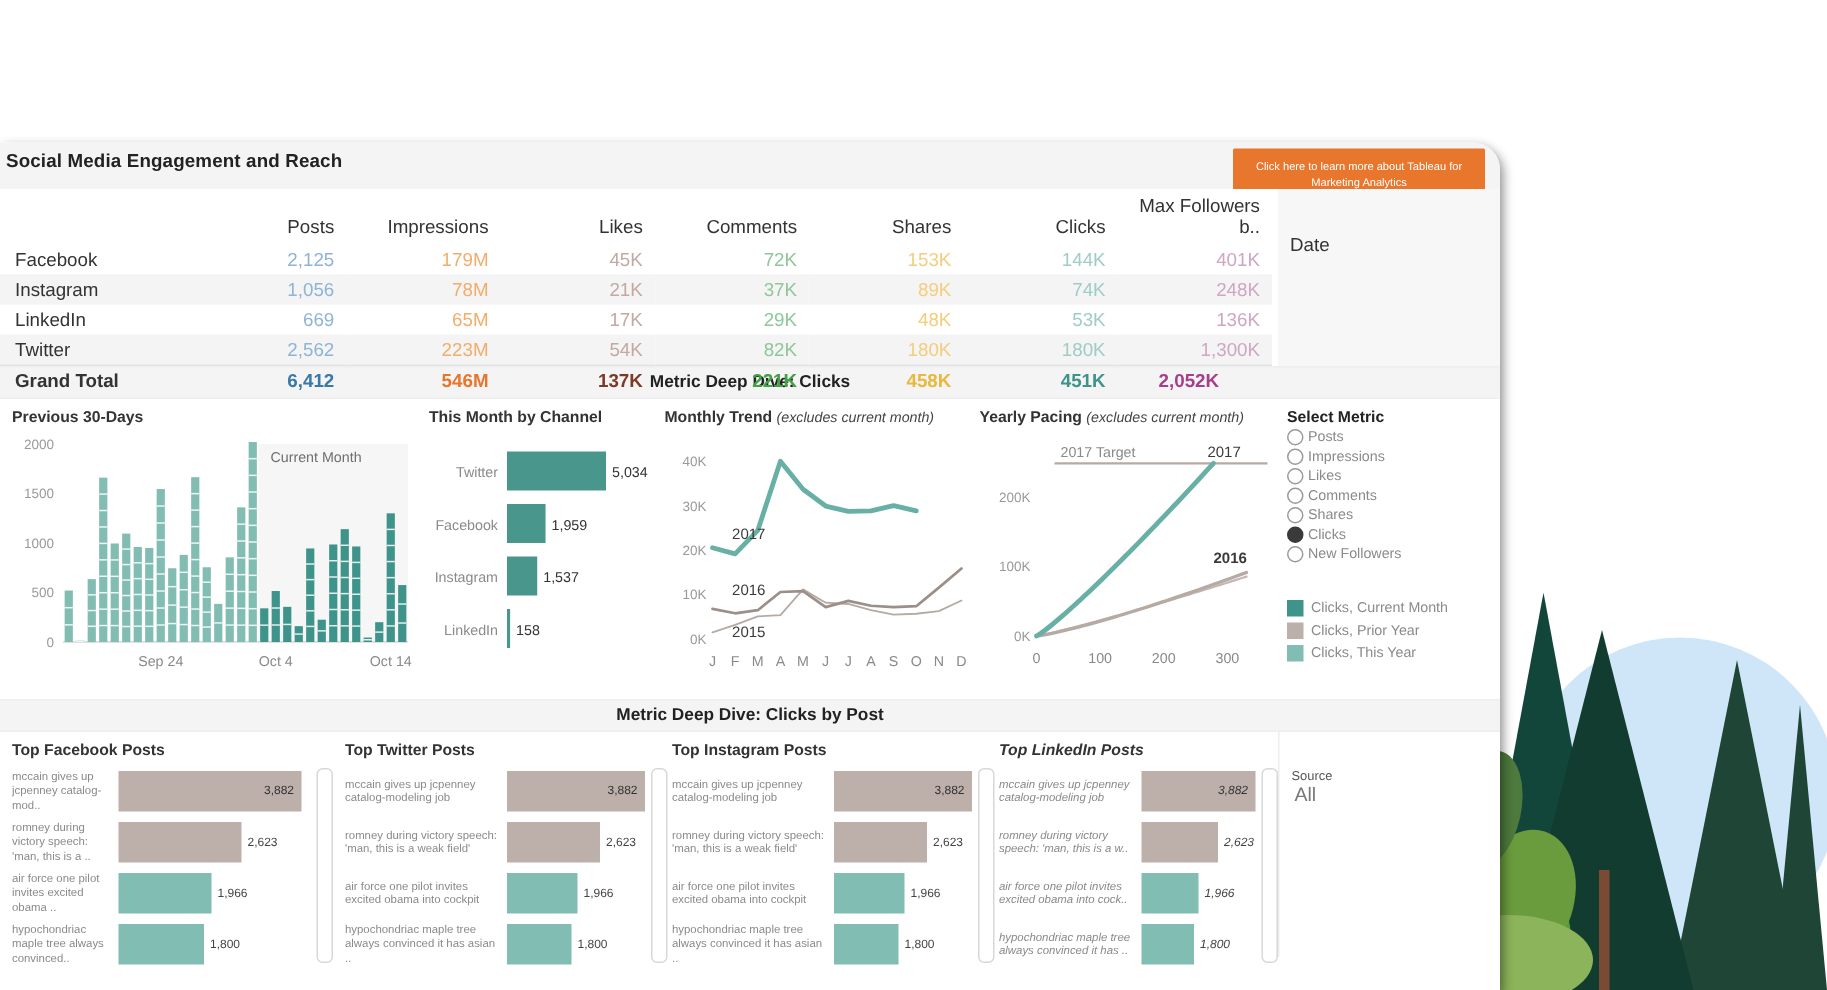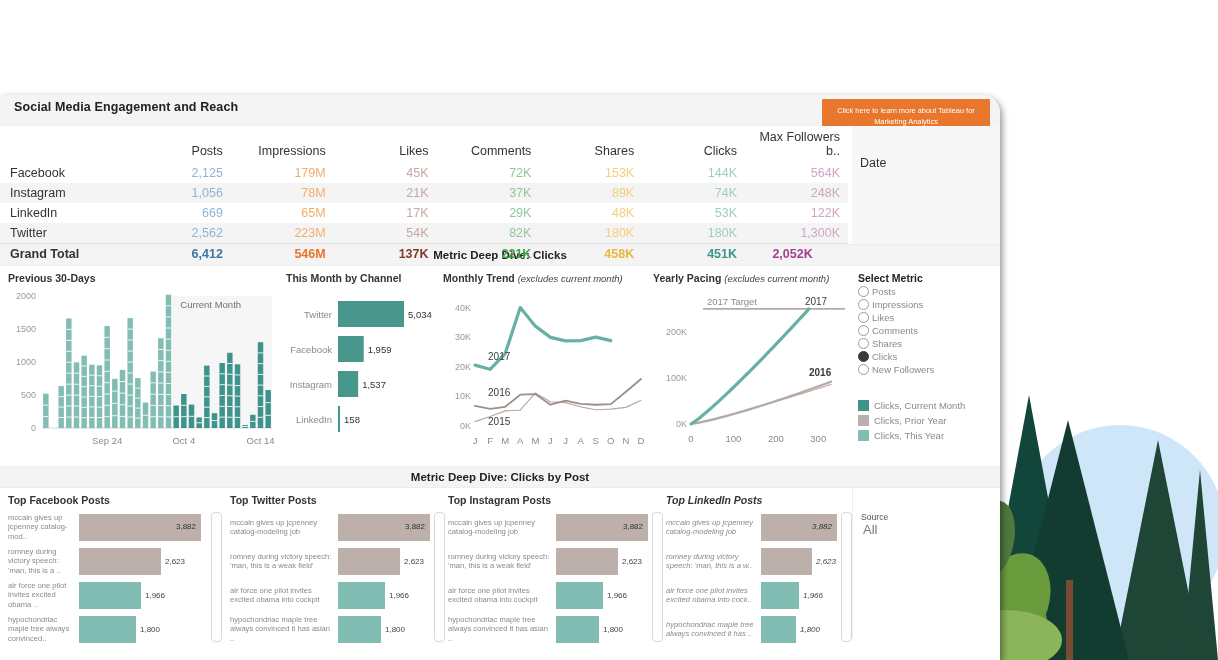--- a/index.html
+++ b/index.html
@@ -13,21 +13,21 @@
   #art{position:absolute;inset:0;z-index:0;pointer-events:none;}
   
   #dash{
     position:absolute;left:0;top:95px;width:1000px;height:565px;
     background:#ffffff;z-index:2;
     border-top-right-radius:18px;
     box-shadow:2px 3px 7px rgba(0,0,0,.45);
     overflow:hidden;
   }
   
-  #titlebar{height:26px;padding:5px 0 0 14px;background:#f4f4f4;}
+  #titlebar{height:26px;padding:5px 0 0 4px;background:#f4f4f4;}
   #titlebar .t{font-size:12.5px;font-weight:bold;color:#222;letter-spacing:.1px;}
   
   #cta{
     position:absolute;right:10px;top:4px;width:168px;height:33px;
     background:#e8762d;color:#fff;font-size:7.4px;line-height:11px;
     text-align:center;display:flex;align-items:center;justify-content:center;
     padding:0 6px;box-sizing:border-box;border-radius:1px;
   }
   
   #summary{position:relative;background:#fff;padding:0;}
@@ -142,41 +142,41 @@
       </thead>
       <tbody>
         <tr>
           <td class="rowhdr">Facebook</td>
           <td class="c-posts">2,125</td>
           <td class="c-impr">179M</td>
           <td class="c-likes">45K</td>
           <td class="c-comm">72K</td>
           <td class="c-shar">153K</td>
           <td class="c-clic">144K</td>
-          <td class="c-foll">564K</td>
+          <td class="c-foll">401K</td>
         </tr>
         <tr class="alt">
           <td class="rowhdr">Instagram</td>
           <td class="c-posts">1,056</td>
           <td class="c-impr">78M</td>
           <td class="c-likes">21K</td>
           <td class="c-comm">37K</td>
           <td class="c-shar">89K</td>
           <td class="c-clic">74K</td>
           <td class="c-foll">248K</td>
         </tr>
         <tr>
           <td class="rowhdr">LinkedIn</td>
           <td class="c-posts">669</td>
           <td class="c-impr">65M</td>
           <td class="c-likes">17K</td>
           <td class="c-comm">29K</td>
           <td class="c-shar">48K</td>
           <td class="c-clic">53K</td>
-          <td class="c-foll">122K</td>
+          <td class="c-foll">136K</td>
         </tr>
         <tr class="alt">
           <td class="rowhdr">Twitter</td>
           <td class="c-posts">2,562</td>
           <td class="c-impr">223M</td>
           <td class="c-likes">54K</td>
           <td class="c-comm">82K</td>
           <td class="c-shar">180K</td>
           <td class="c-clic">180K</td>
           <td class="c-foll">1,300K</td>

